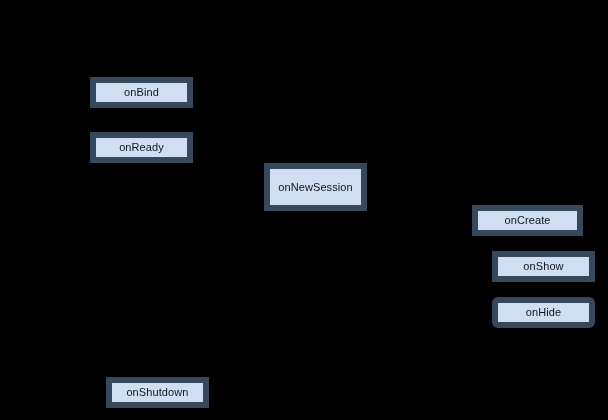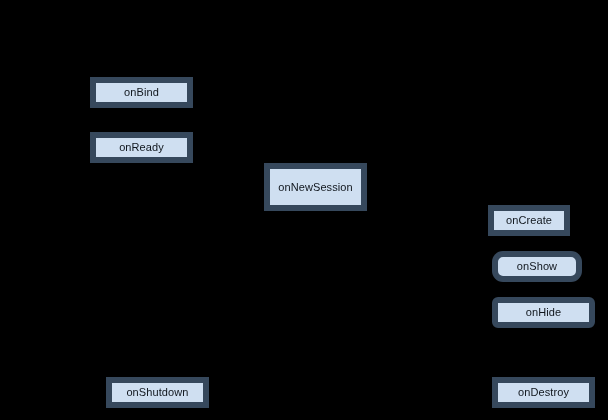--- a/index.html
+++ b/index.html
@@ -42,28 +42,25 @@
 <div id="canvas" style="width: 608px; height: 420px; background: rgb(0, 0, 0);">
     <div class="node" style="left: 90px; top: 77px; width: 103px; height: 31px; background: rgb(207, 223, 241); border-color: rgb(54, 72, 92); color: rgb(16, 22, 29);">
       <span class="node-label">onBind</span>
     </div>
     <div class="node" style="left: 90px; top: 120px; width: 103px; height: 31px; background: rgb(207, 223, 241); border-color: rgb(54, 72, 92); color: rgb(16, 22, 29); margin-top: 12px;">
       <span class="node-label">onReady</span>
     </div>
     <div class="node" style="left: 264px; top: 163px; width: 103px; height: 48px; background: rgb(207, 223, 241); border-color: rgb(54, 72, 92); color: rgb(16, 22, 29);">
       <span class="node-label">onNewSession</span>
     </div>
-    <div class="node" style="left: 488px; top: 205px; width: 82px; height: 31px; background: rgb(207, 223, 241); border-color: rgb(54, 72, 92); color: rgb(16, 22, 29);">
+    <div class="node" style="left: 472px; top: 205px; width: 111px; height: 31px; background: rgb(207, 223, 241); border-color: rgb(54, 72, 92); color: rgb(16, 22, 29);">
       <span class="node-label">onCreate</span>
     </div>
-    <div class="node" style="left: 492px; top: 251px; width: 90px; height: 31px; background: rgb(207, 223, 241); border-color: rgb(54, 72, 92); color: rgb(16, 22, 29); border-radius: 11px;">
+    <div class="node" style="left: 492px; top: 251px; width: 103px; height: 31px; background: rgb(207, 223, 241); border-color: rgb(54, 72, 92); color: rgb(16, 22, 29);">
       <span class="node-label">onShow</span>
     </div>
     <div class="node" style="left: 492px; top: 297px; width: 103px; height: 31px; background: rgb(207, 223, 241); border-color: rgb(54, 72, 92); color: rgb(16, 22, 29); border-radius: 6px;">
       <span class="node-label">onHide</span>
     </div>
     <div class="node" style="left: 106px; top: 377px; width: 103px; height: 31px; background: rgb(207, 223, 241); border-color: rgb(54, 72, 92); color: rgb(16, 22, 29);">
       <span class="node-label">onShutdown</span>
     </div>
-    <div class="node" style="left: 492px; top: 377px; width: 103px; height: 31px; background: rgb(207, 223, 241); border-color: rgb(54, 72, 92); color: rgb(16, 22, 29);">
-      <span class="node-label">onDestroy</span>
-    </div>
   </div>
 
 </body></html>

